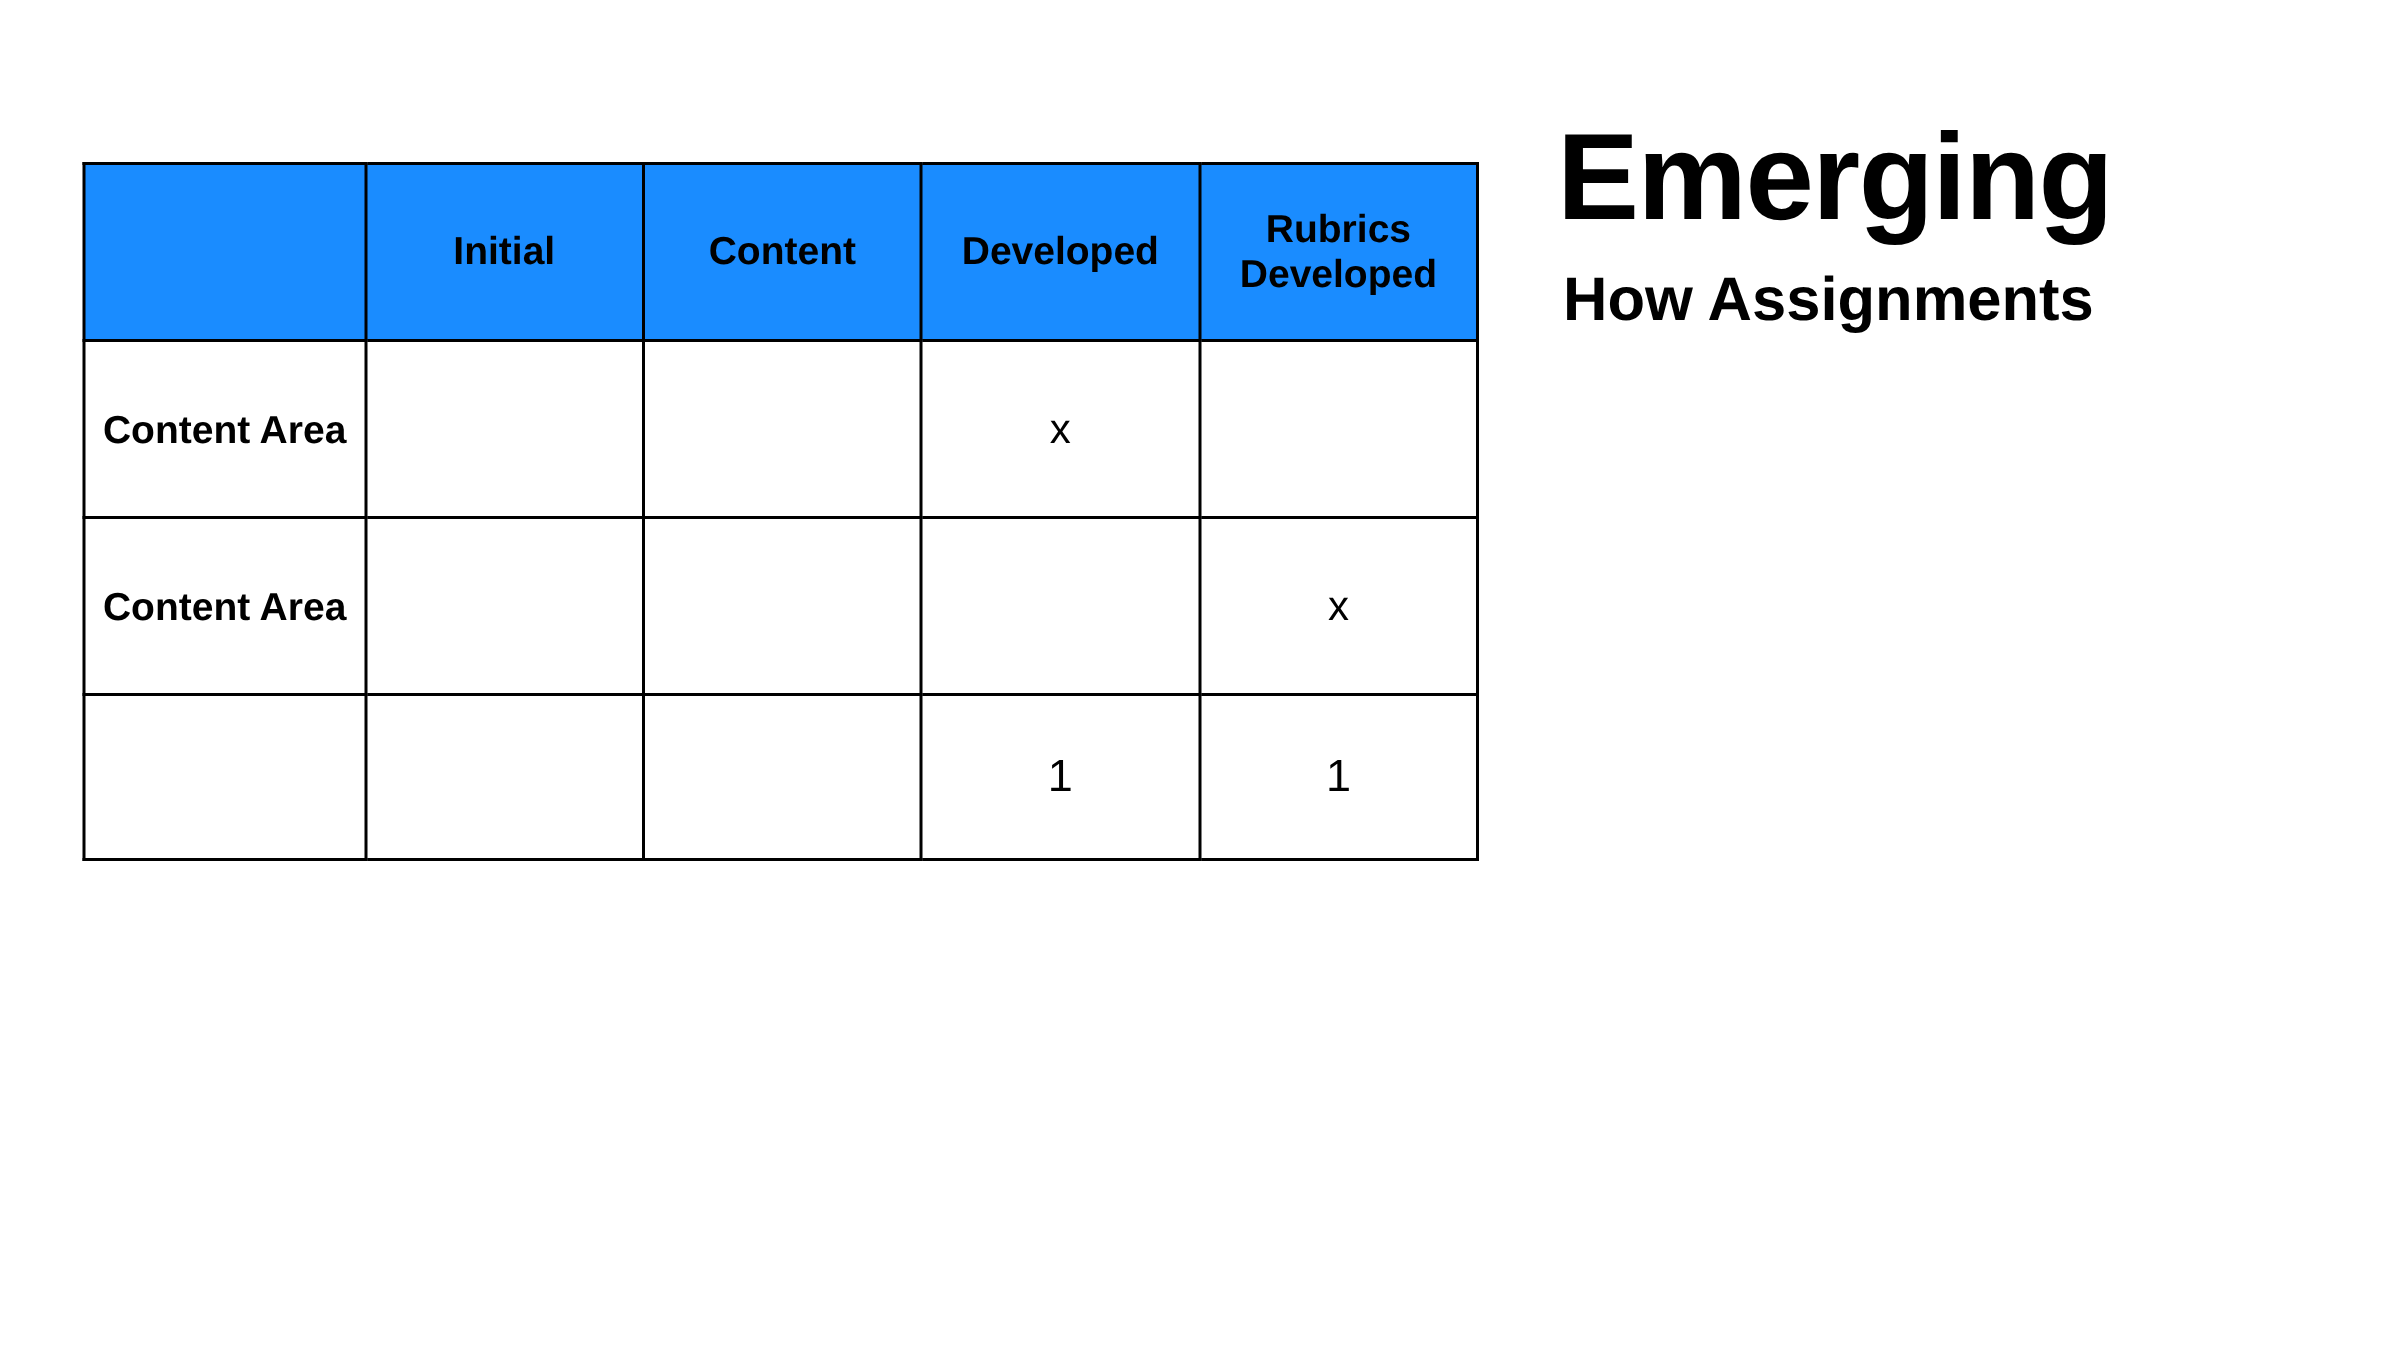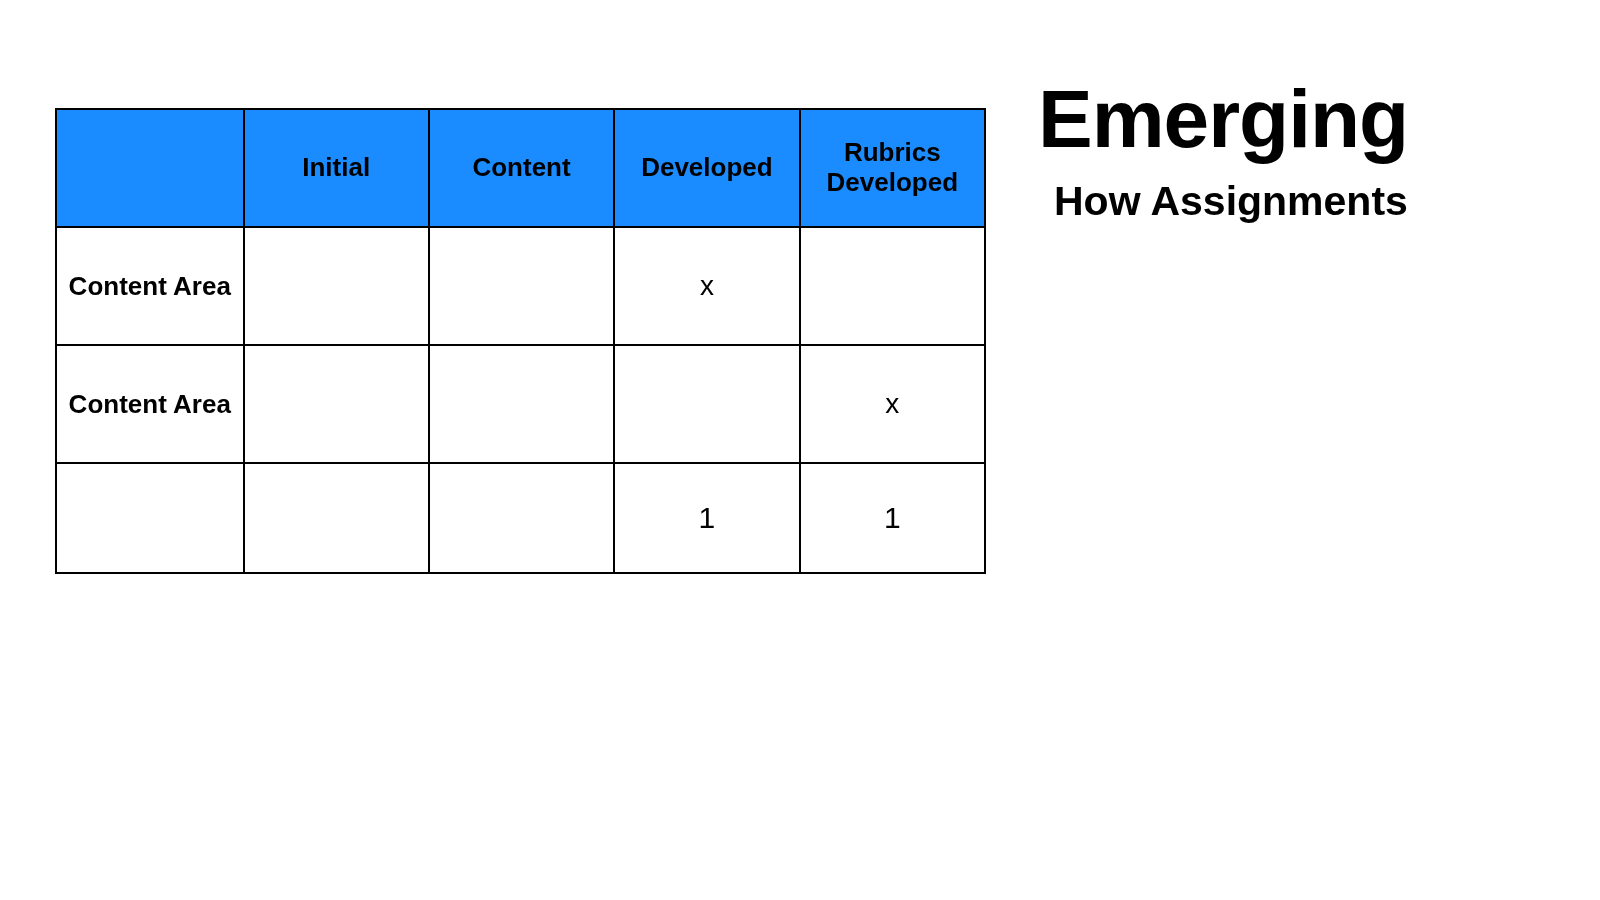--- a/index.html
+++ b/index.html
@@ -66,21 +66,21 @@
     font-weight: 800;
     font-size: 82px;
     line-height: 1;
     letter-spacing: -1px;
     margin: 0 0 14px 0;
   }
   .title-sub {
     font-weight: 700;
     font-size: 41px;
     line-height: 1.25;
-    margin: 16px;
+    margin: 4px;
   }
 </style>
 </head>
 <body>
 
 <div class="slide">
 
   <table class="rubric-table">
     <colgroup>
       <col class="col-label">

